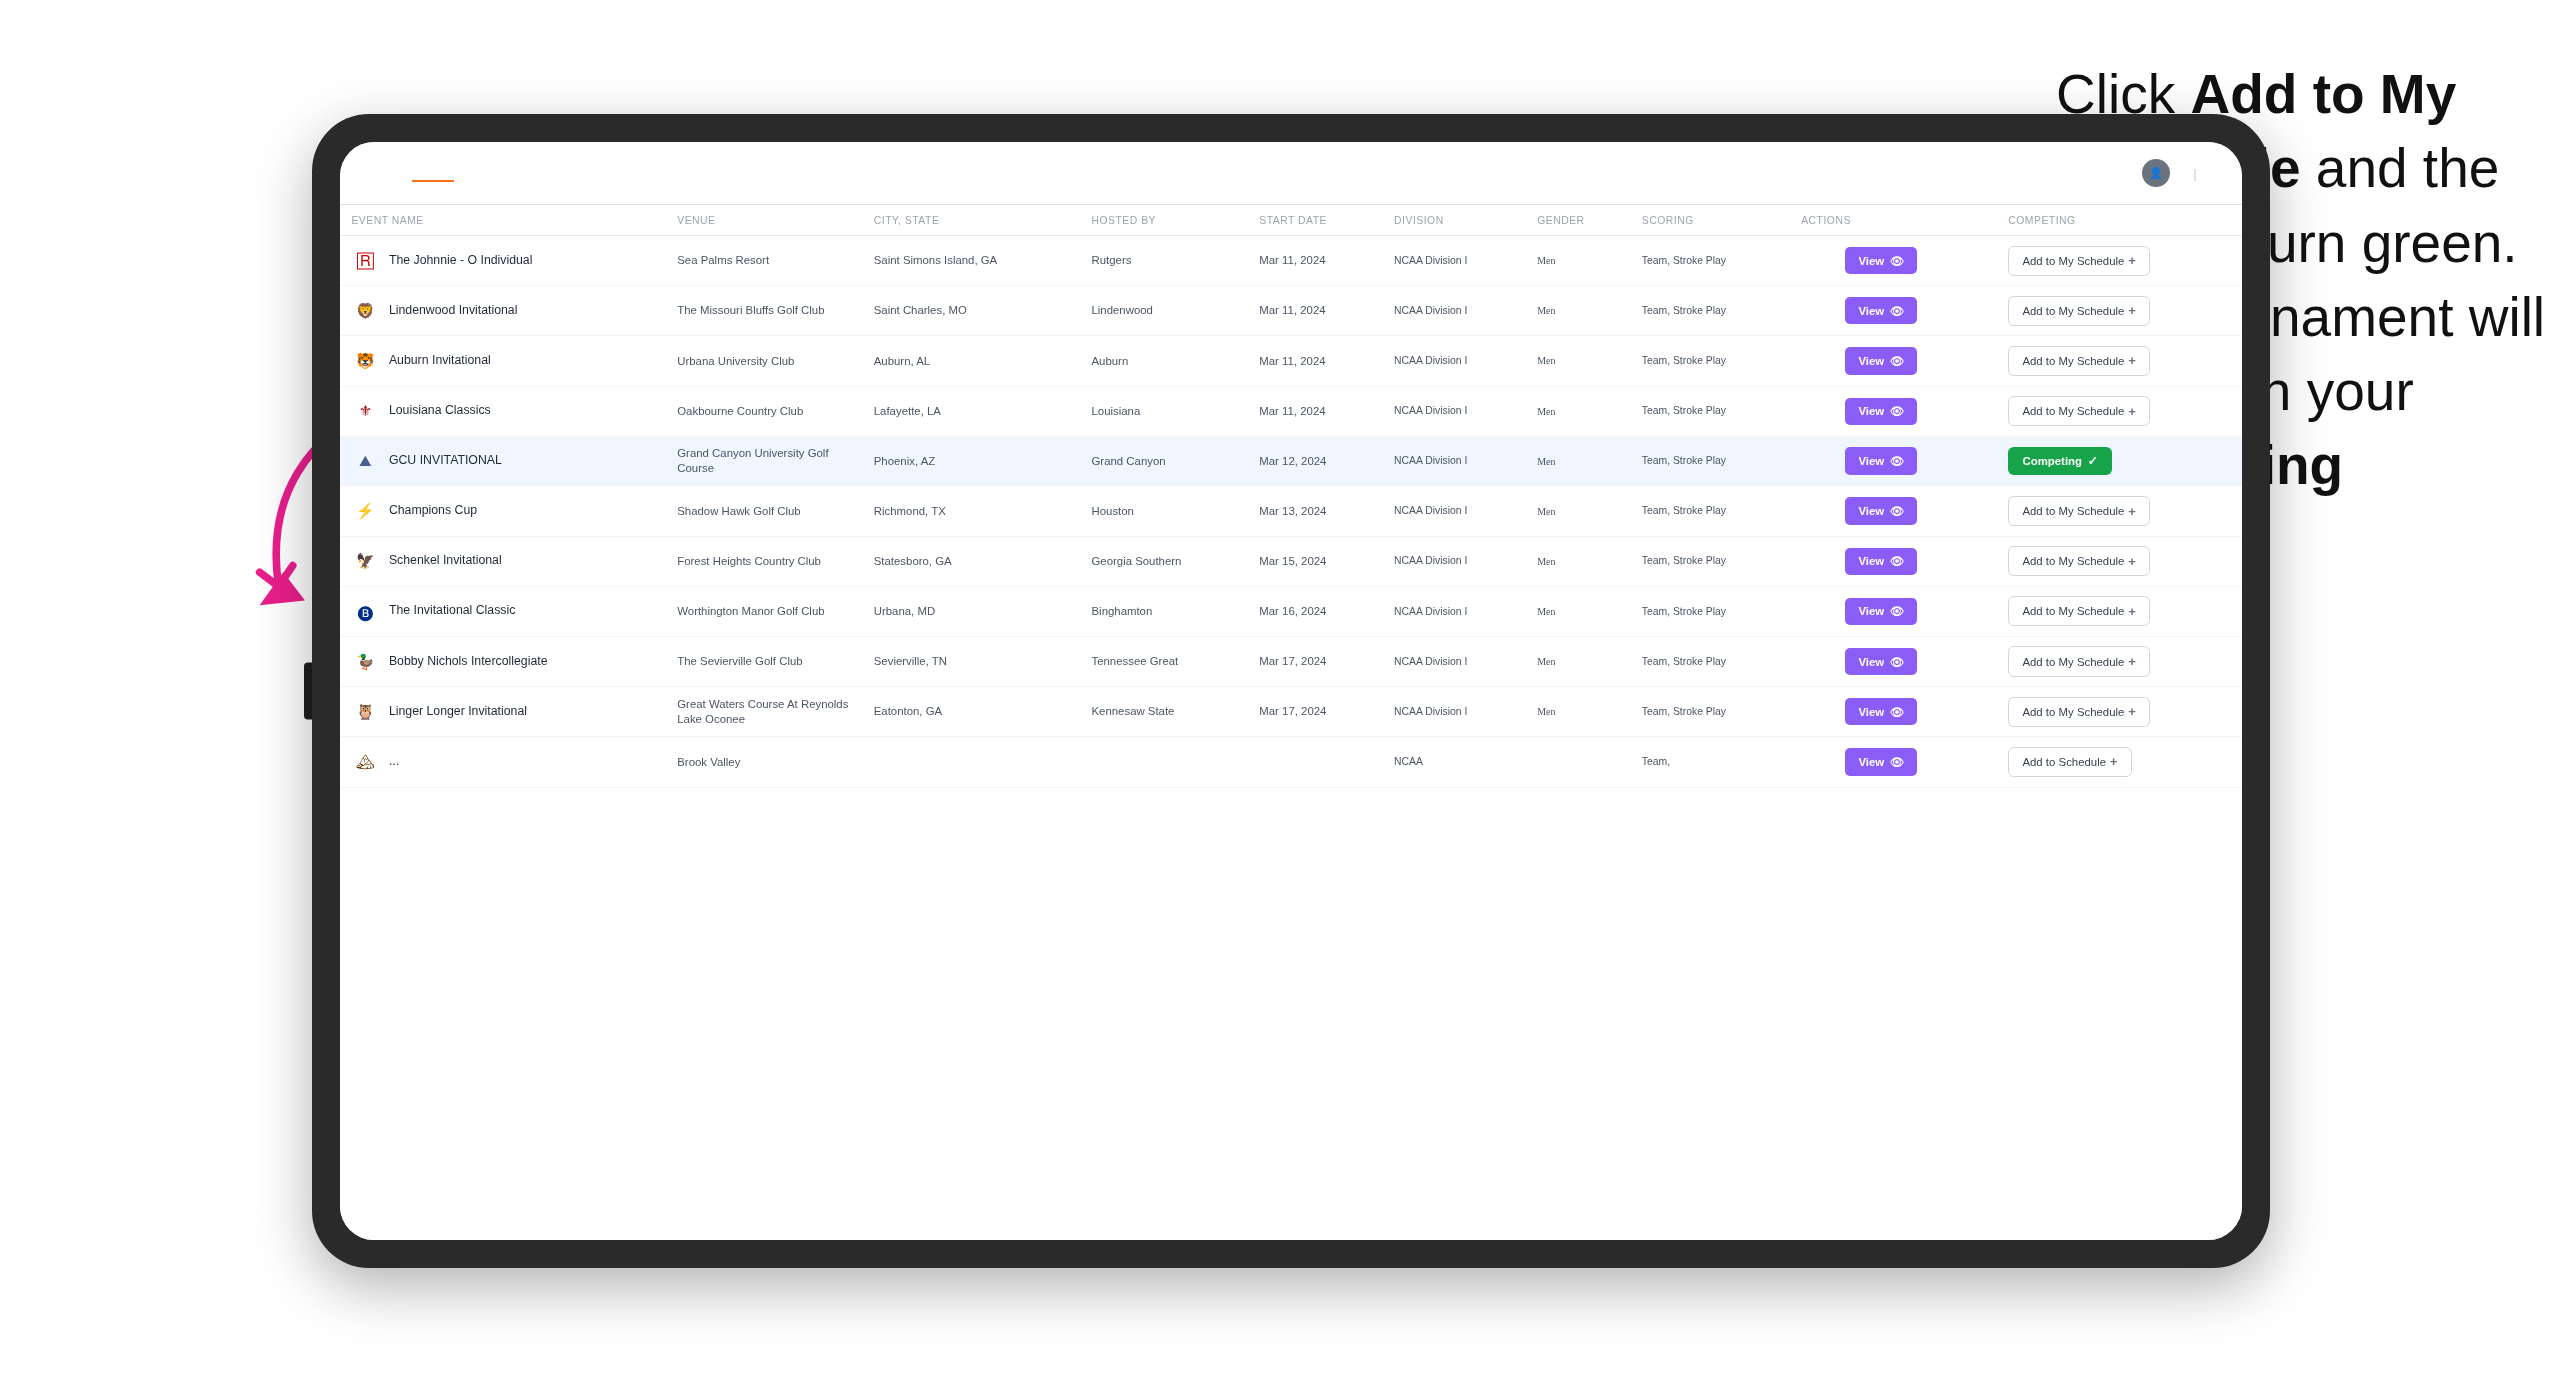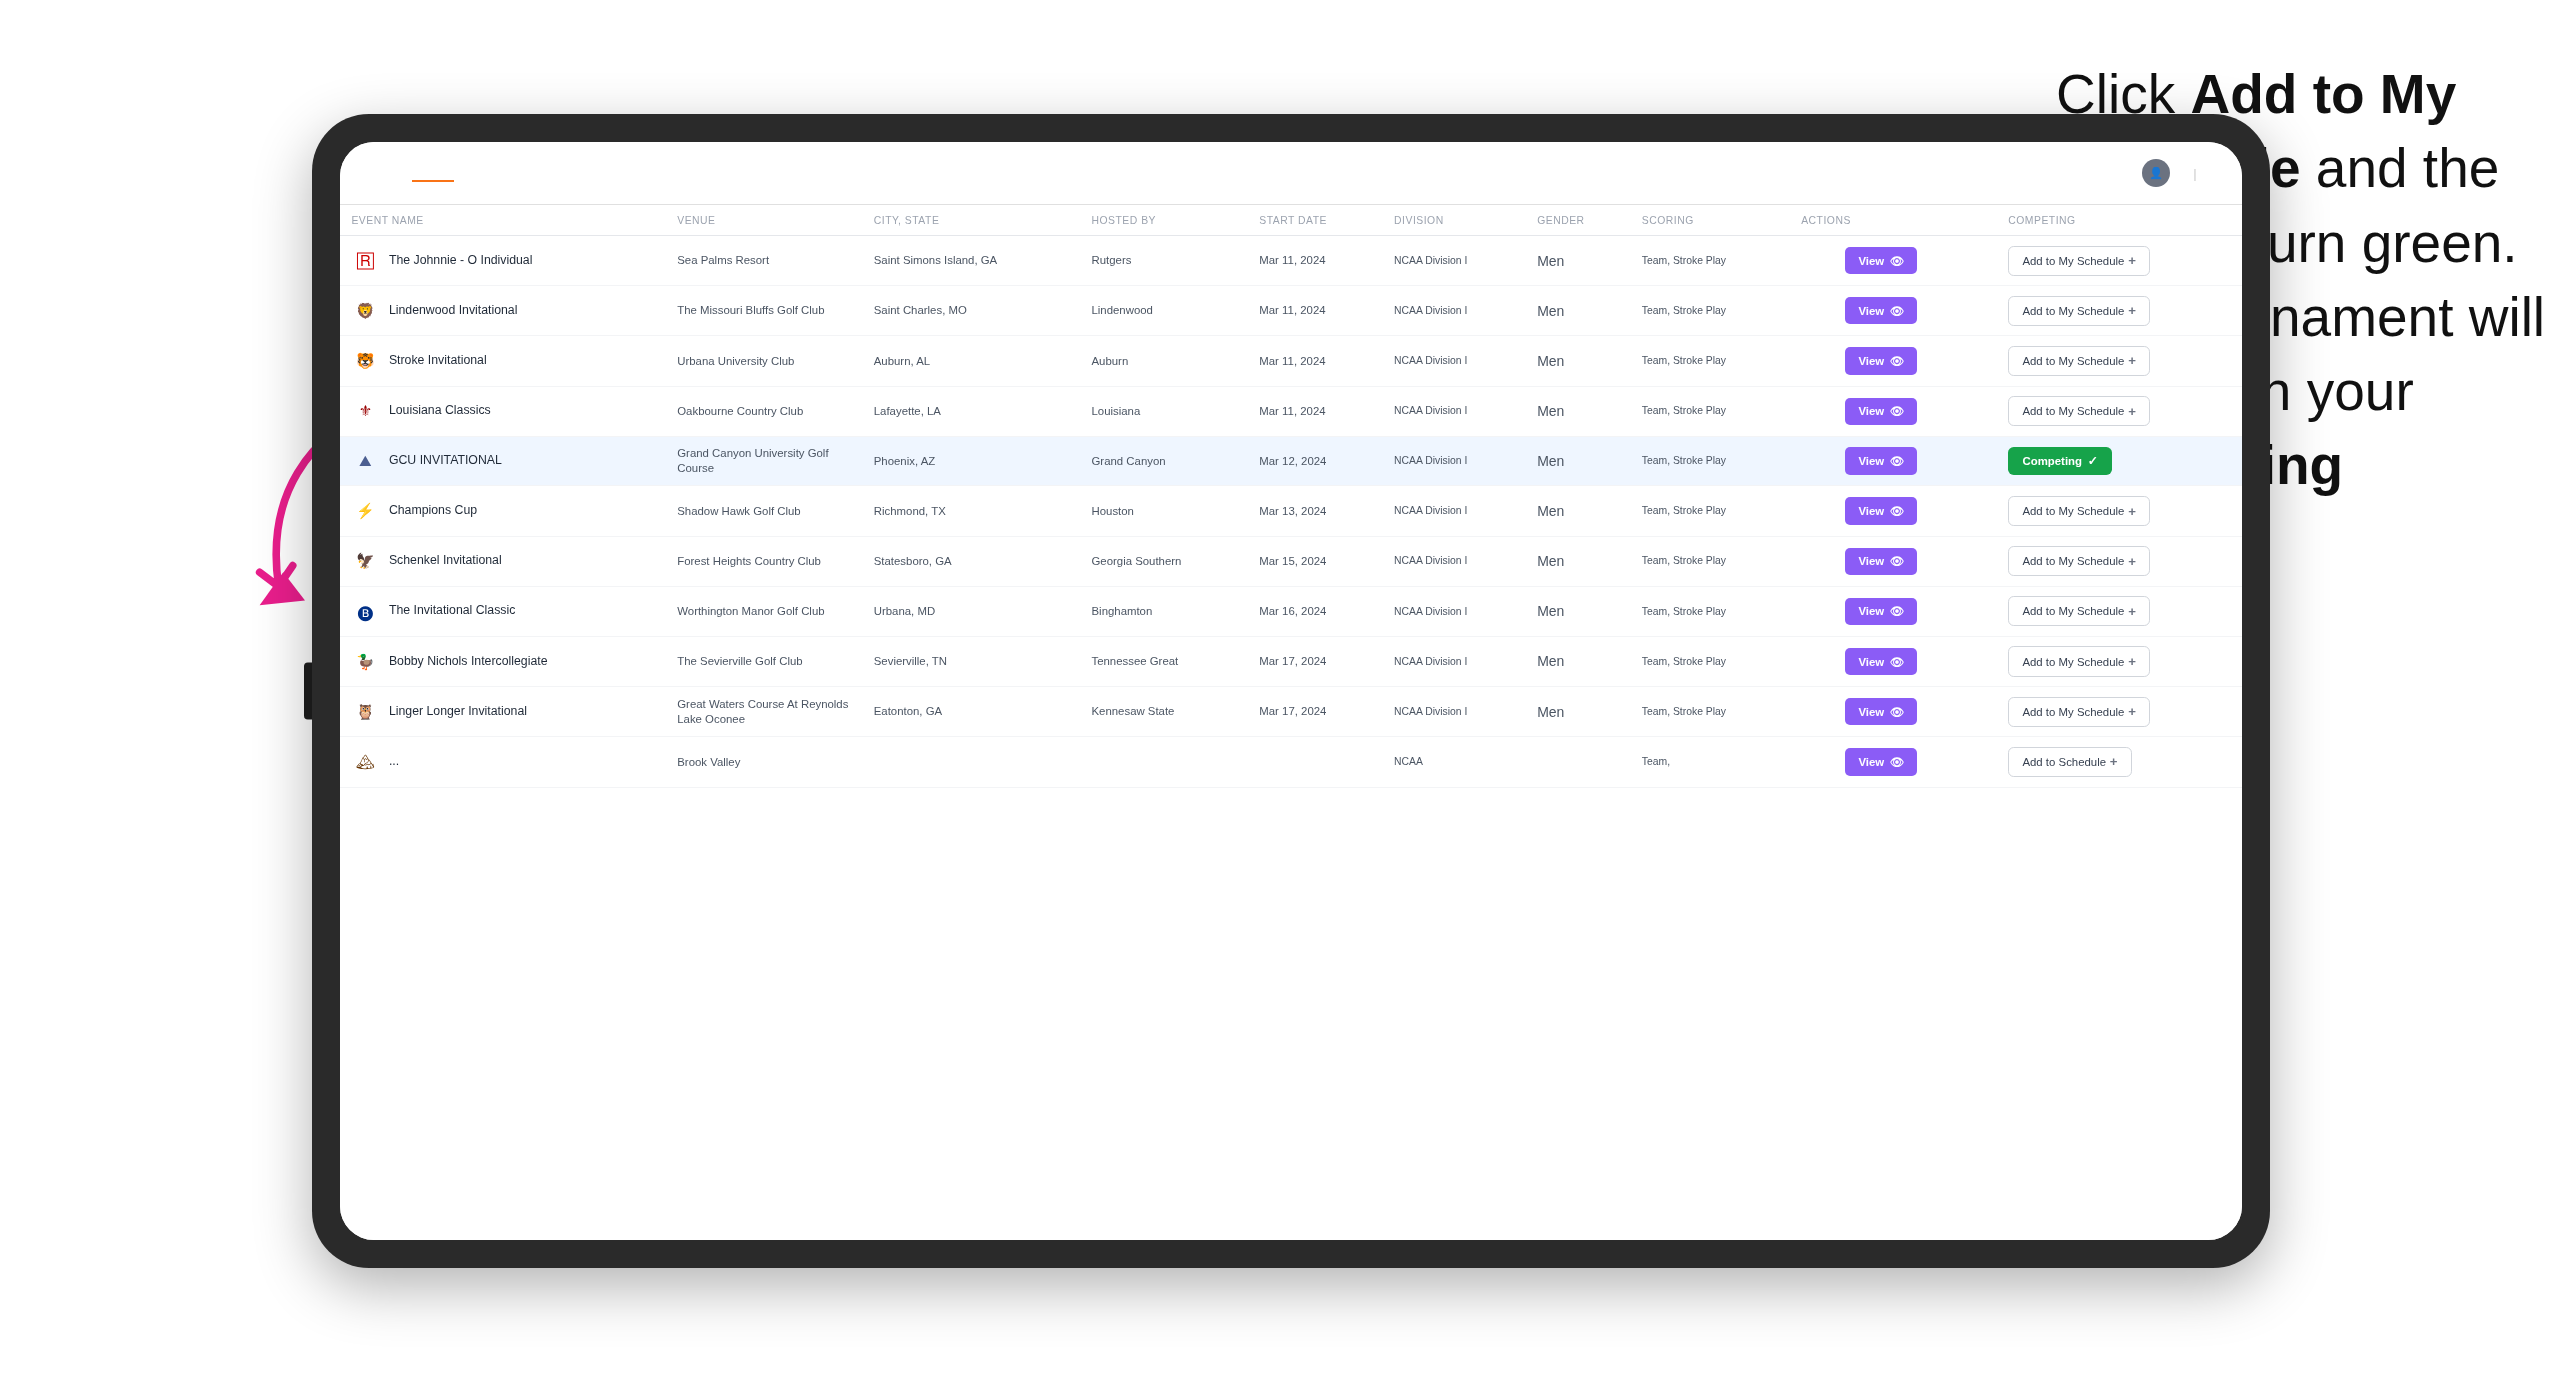--- a/index.html
+++ b/index.html
@@ -254,22 +254,23 @@
       color: #4b5563;
       white-space: nowrap;
     }
 
     .division-cell {
       font-size: 10.4px;
       color: #4b5563;
     }
 
     .gender-cell {
-      font-size: 14px;
+      font-size: 10px;
       color: #4b5563;
+      font-family: Liberation Serif, serif;
     }
 
     .scoring-cell {
       font-size: 10.4px;
       color: #4b5563;
     }
 
     .view-btn {
       background: #8b5cf6;
       color: #fff;
@@ -459,21 +460,21 @@
                 <button class="add-schedule-btn">
                   <span>Add to My Schedule</span> 
                   <span class="plus">+</span>
                 </button>
               </td>
             </tr>
             <tr>
               <td>
     <div class="event-cell">
       <div class="team-logo" style="color:#FF6600">🐯</div>
-      <span class="event-name">Stroke Invitational</span>
+      <span class="event-name">Auburn Invitational</span>
     </div>
               </td>
               <td class="venue-cell">Urbana University Club</td>
               <td class="city-cell">Auburn, AL</td>
               <td class="hosted-cell">Auburn</td>
               <td class="date-cell">Mar 11, 2024</td>
               <td class="division-cell">NCAA Division I</td>
               <td class="gender-cell">Men</td>
               <td class="scoring-cell">Team, Stroke Play</td>
               <td class="actions-cell">

